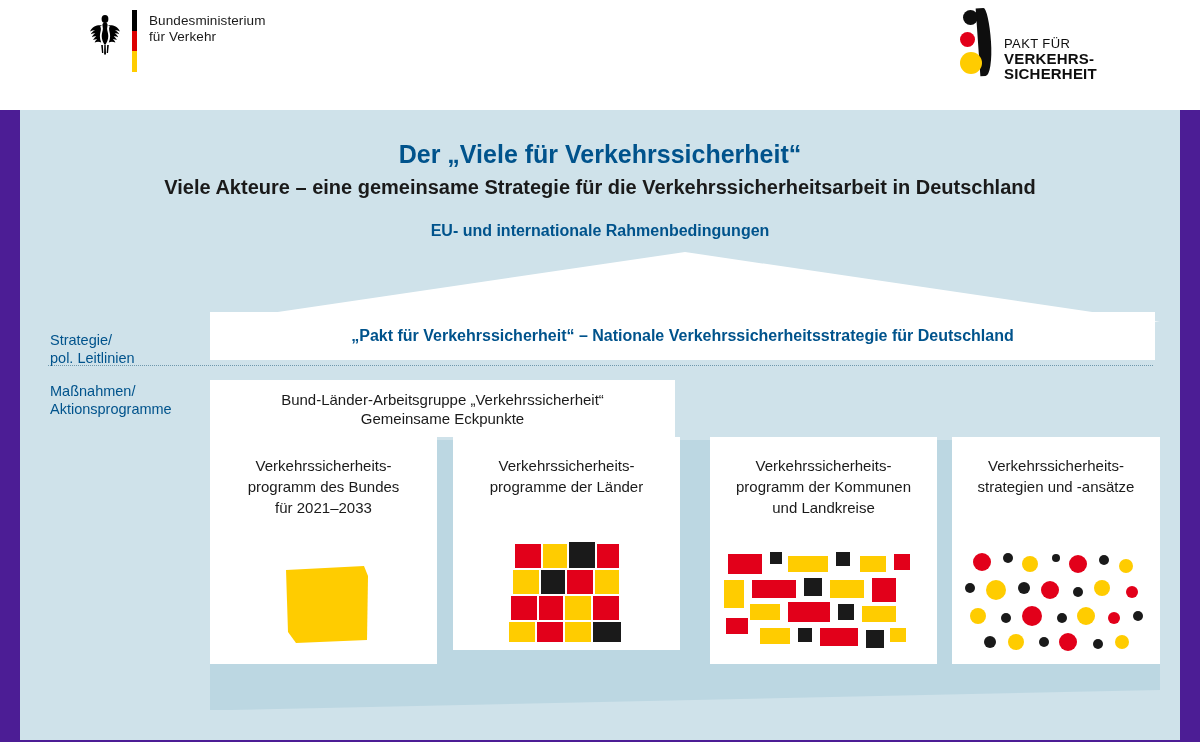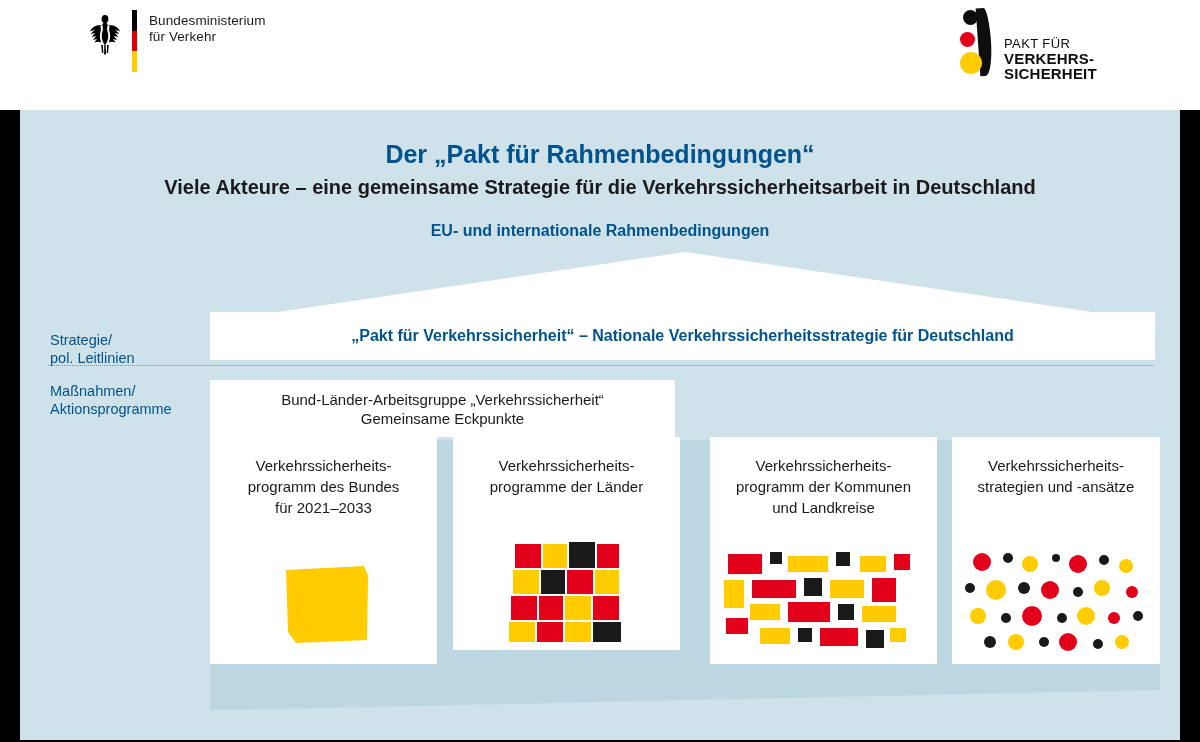--- a/index.html
+++ b/index.html
@@ -10,21 +10,21 @@
     width: 1200px;
     height: 742px;
     background: #ffffff;
     font-family: "Liberation Sans", sans-serif;
     overflow: hidden;
   }
   #page {
     position: relative;
     width: 1200px;
     height: 742px;
-    background: #000000;
+    background: #4c1d95;
   }
 
   
   #header {
     position: absolute;
     left: 0;
     top: 0;
     width: 1200px;
     height: 110px;
     background: #ffffff;
@@ -274,21 +274,21 @@
       <div id="pakt-text">
         <div class="l1">PAKT FÜR</div>
         <div class="l2">VERKEHRS-</div>
         <div class="l3">SICHERHEIT</div>
       </div>
     </div>
   </div>
 
   <div id="panel">
 
-    <div id="title">Der „Pakt für Rahmenbedingungen“</div>
+    <div id="title">Der „Viele für Verkehrssicherheit“</div>
     <div id="eu-line">EU- und internationale Rahmenbedingungen</div>
     <div id="subtitle">Viele Akteure – eine gemeinsame Strategie für die Verkehrssicherheitsarbeit in Deutschland</div>
 
     <svg id="roof" viewBox="0 0 950 70" preserveAspectRatio="none">
       <polygon points="475,0 950,70 0,70" fill="#ffffff"></polygon>
     </svg>
 
     <div class="side-label" id="label-strategie">
       <div>Strategie/</div>
       <div>pol. Leitlinien</div>

